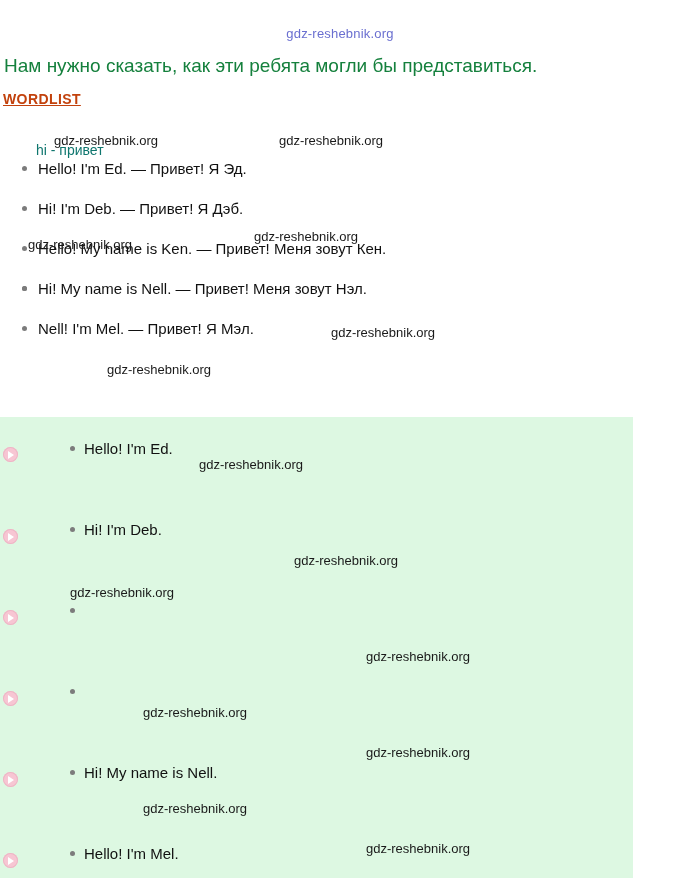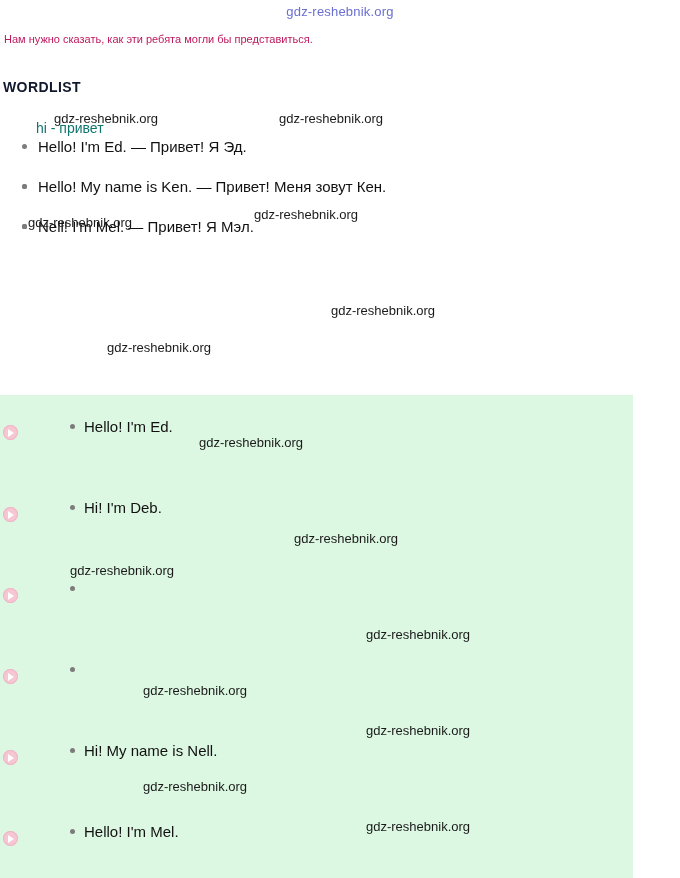--- a/index.html
+++ b/index.html
@@ -13,49 +13,51 @@
     font-family: "Liberation Sans", sans-serif;
     color: #000000;
     position: relative;
     overflow: hidden;
   }
 
   .page {
     position: relative;
     width: 680px;
     height: 690px;
+    margin-top: 22px;
   }
 
   .top-watermark {
     position: absolute;
     top: 4px;
     left: 0;
     width: 680px;
     text-align: center;
     font-size: 13px;
     color: #6a6fd0;
     letter-spacing: 0.2px;
   }
 
   .intro {
     position: absolute;
     top: 33px;
     left: 4px;
-    font-size: 11px;
-    color: #be185d;
+    font-size: 19px;
+    color: #15803d;
   }
 
   .wordlist-title {
     position: absolute;
-    top: 79px;
+    top: 69px;
     left: 3px;
     font-size: 14px;
     font-weight: bold;
     letter-spacing: 0.4px;
-    color: #0f172a;
+    color: #c2410c;
+    text-decoration: underline;
   }
 
   .hi-faded {
     position: absolute;
     top: 120px;
     left: 36px;
     font-size: 14px;
     color: #0f766e;
   }
 
@@ -154,24 +156,24 @@
   <div class="top-watermark">gdz-reshebnik.org</div>
 
   <div class="intro">Нам нужно сказать, как эти ребята могли бы представиться.</div>
 
   <div class="wordlist-title">WORDLIST</div>
 
   <div class="hi-faded">hi - привет</div>
 
   <ul class="top-list">
     <li><span class="bullet"></span><span>Hello! I'm Ed. — Привет! Я Эд.</span></li>
-    <li><span class="bullet"></span></li>
+    <li><span class="bullet"></span><span>Hi! I'm Deb. — Привет! Я Дэб.</span></li>
     <li><span class="bullet"></span><span>Hello! My name is Ken. — Привет! Меня зовут Кен.</span></li>
     <li><span class="bullet"></span></li>
-    <li><span class="bullet"></span></li>
+    <li><span class="bullet"></span><span>Hi! My name is Nell. — Привет! Меня зовут Нэл.</span></li>
     <li><span class="bullet"></span><span>Nell! I'm Mel. — Привет! Я Мэл.</span></li>
   </ul>
 
   <div class="green-panel"></div>
 
   <div class="play-btn" style="top:425px;"></div>
   <div class="play-btn" style="top:507px;"></div>
   <div class="play-btn" style="top:588px;"></div>
   <div class="play-btn" style="top:669px;"></div>
   <div class="play-btn" style="top:750px;"></div>

